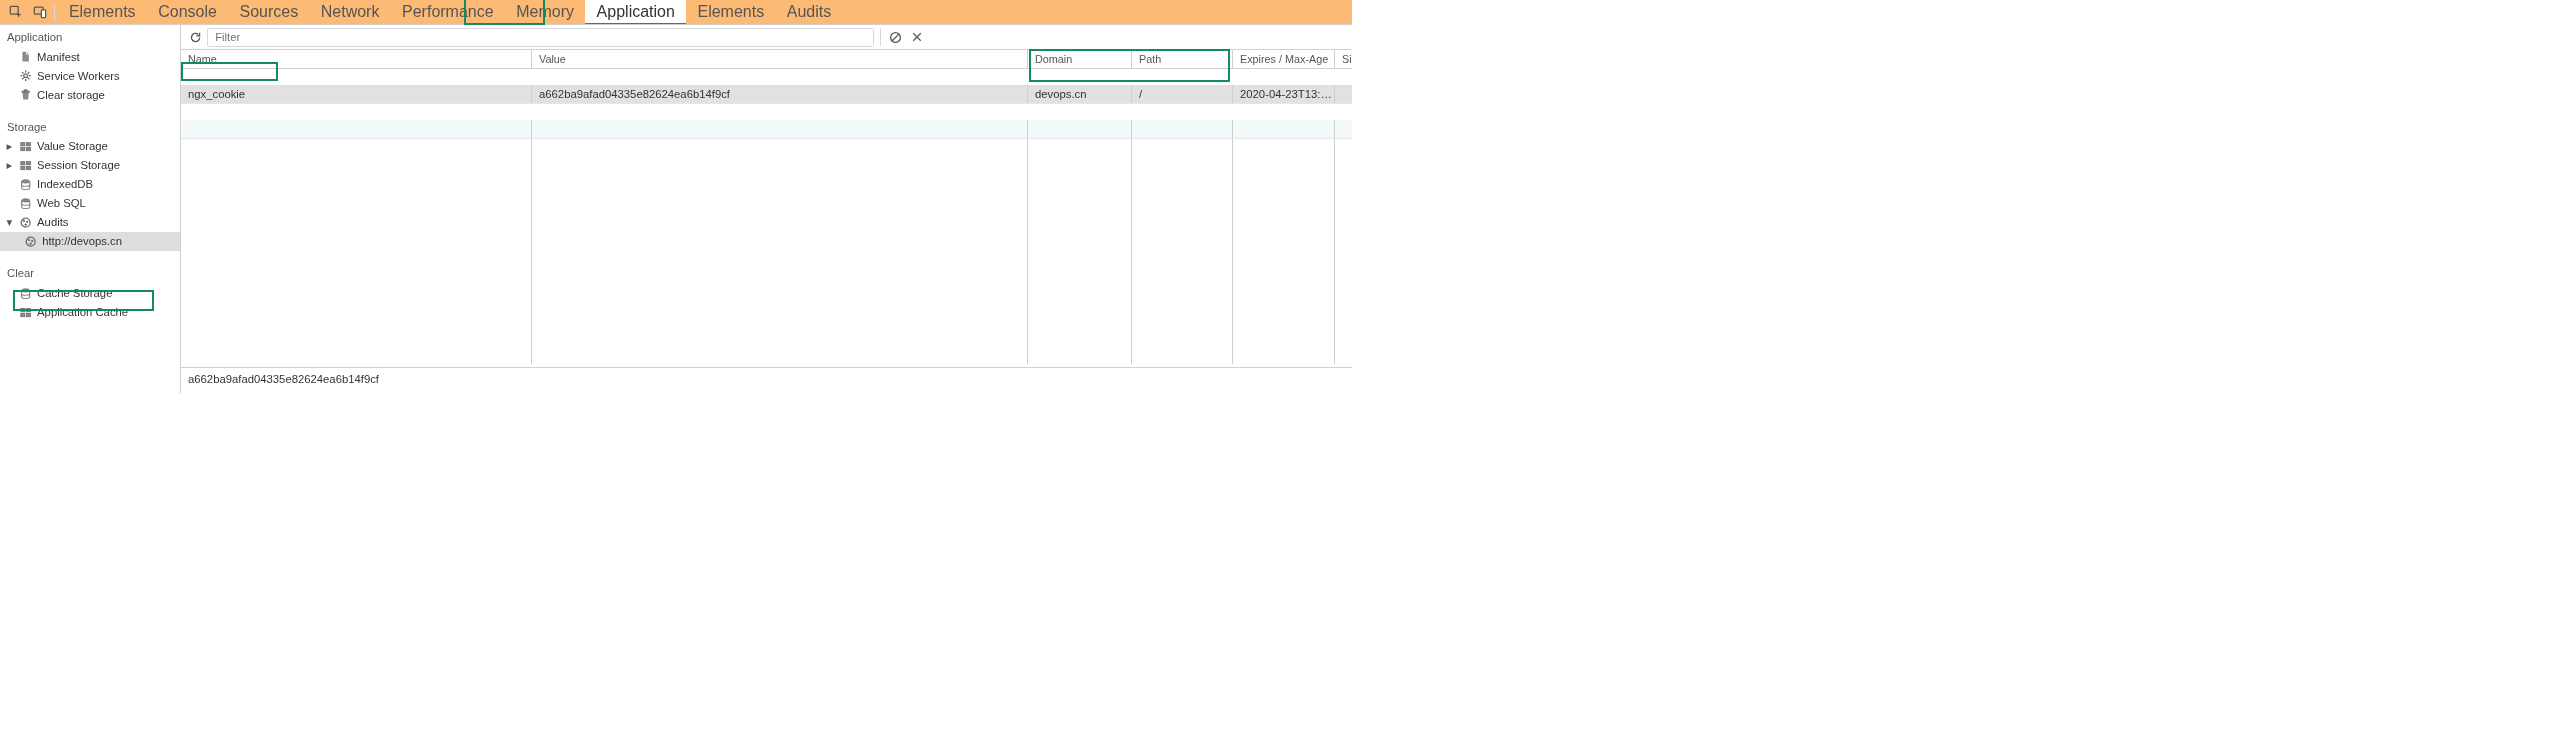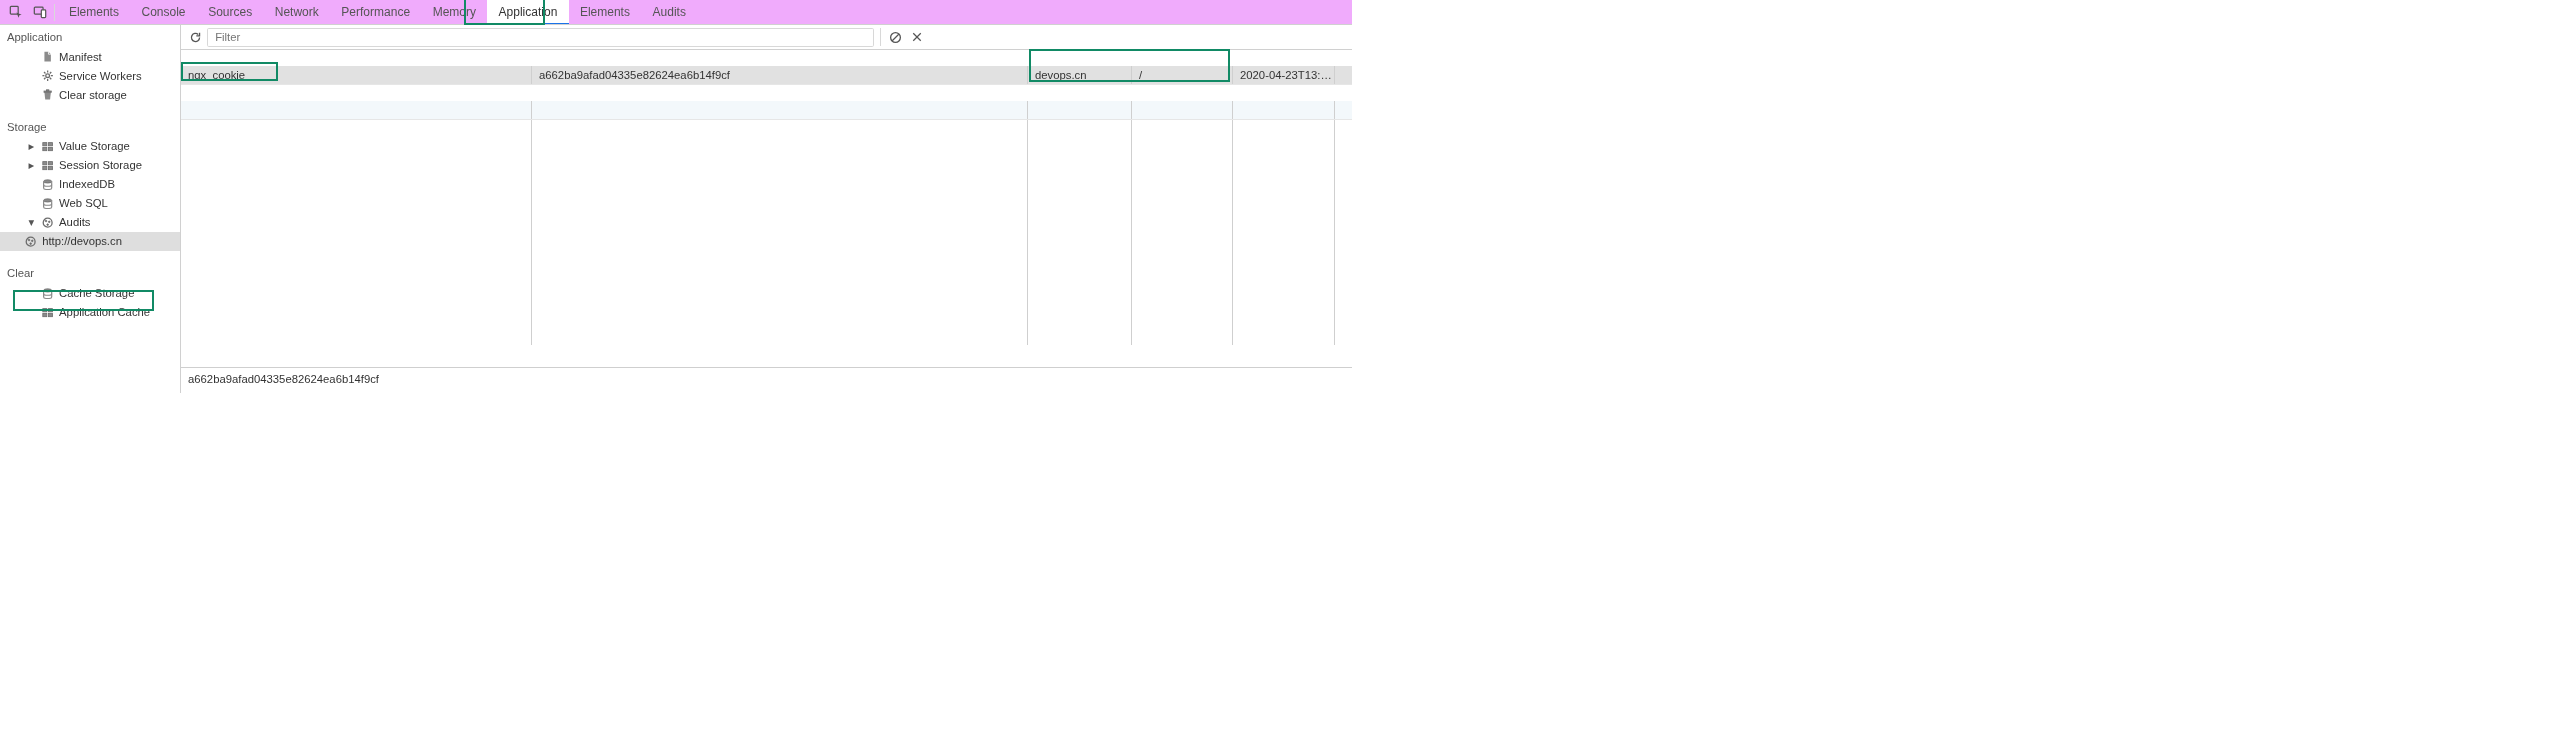--- a/index.html
+++ b/index.html
@@ -9,26 +9,26 @@
     color: #333;
     background: #fff;
     width: 1352px;
     height: 393px;
     overflow: hidden;
   }
 
   
   .tabstrip {
     height: 25px;
-    background: #f0abfc;
+    background: #fdba74;
     border-bottom: 0.9px solid #d0d0d0;
     display: flex;
     align-items: stretch;
     padding-left: 3.5px;
-    font-size: 12px;
+    font-size: 16px;
     color: #555;
   }
   .tabstrip .iconbtn {
     width: 24px;
     display: flex;
     align-items: center;
     justify-content: center;
     cursor: pointer;
   }
   .tabstrip .iconbtn svg { stroke: #555; fill: none; stroke-width: 1.4; }
@@ -65,21 +65,21 @@
     color: #333;
   }
   .sidebar-section-title {
     padding: 6px 7px 4.3px 7px;
     color: #555;
   }
   .sidebar-item {
     display: flex;
     align-items: center;
     height: 19px;
-    padding-left: 27px;
+    padding-left: 5px;
     cursor: pointer;
     gap: 5.2px;
   }
   .sidebar-item.level2 { padding-left: 31px; }
   .sidebar-item.selected { background: #dedede; padding-left: 24px; }
   .sidebar-item .tree-arrow {
     width: 8.7px;
     display: inline-flex;
     justify-content: center;
     color: #555;
@@ -429,20 +429,40 @@
       </div>
       <div class="iconbtn">
         <svg viewBox="0 0 16 16" width="12" height="12">
             <line x1="3" y1="3" x2="13" y2="13"></line>
             <line x1="13" y1="3" x2="3" y2="13"></line>
           </svg>
       </div>
     </div>
 
     <div class="grid">
+      <div class="grid-head">
+        <div class="cell">
+            <span>Name</span>
+          </div>
+        <div class="cell">
+            <span>Value</span>
+          </div>
+        <div class="cell">
+            <span>Domain</span>
+          </div>
+        <div class="cell">
+            <span>Path</span>
+          </div>
+        <div class="cell">
+            <span>Expires / Max-Age</span>
+          </div>
+        <div class="cell">
+            <span>Si</span>
+          </div>
+      </div>
       <div class="grid-body">
         <div class="grid-row selected">
           <div class="cell">ngx_cookie</div>
           <div class="cell">a662ba9afad04335e82624ea6b14f9cf</div>
           <div class="cell">devops.cn</div>
           <div class="cell">/</div>
           <div class="cell">2020-04-23T13:…</div>
           <div class="cell"></div>
         </div>
         <div class="grid-row alt">

